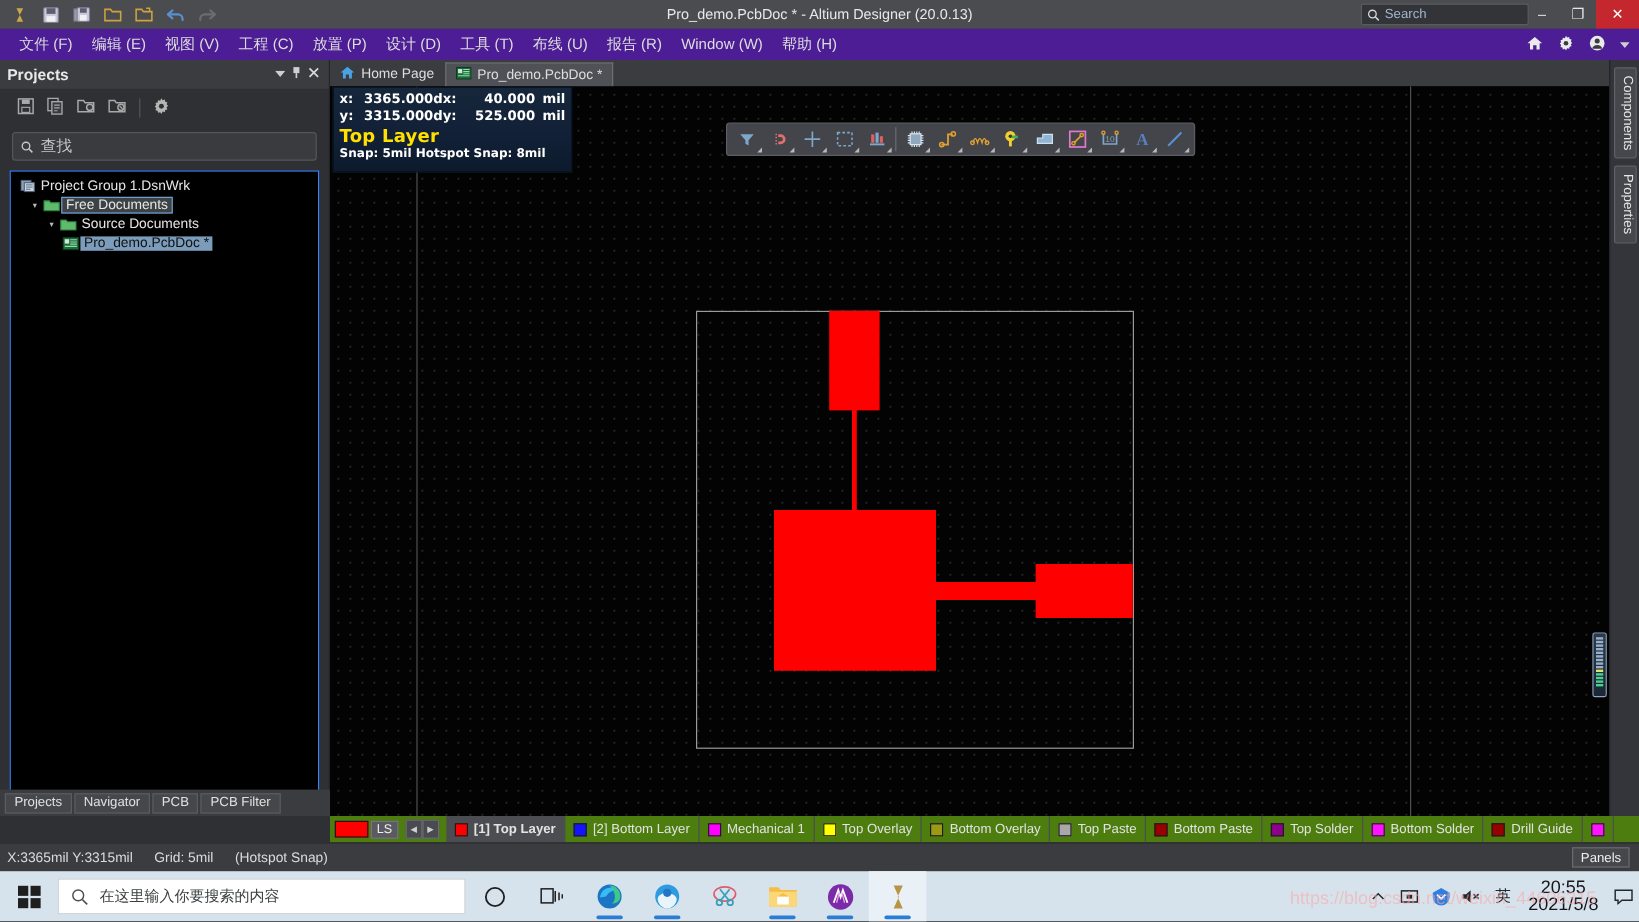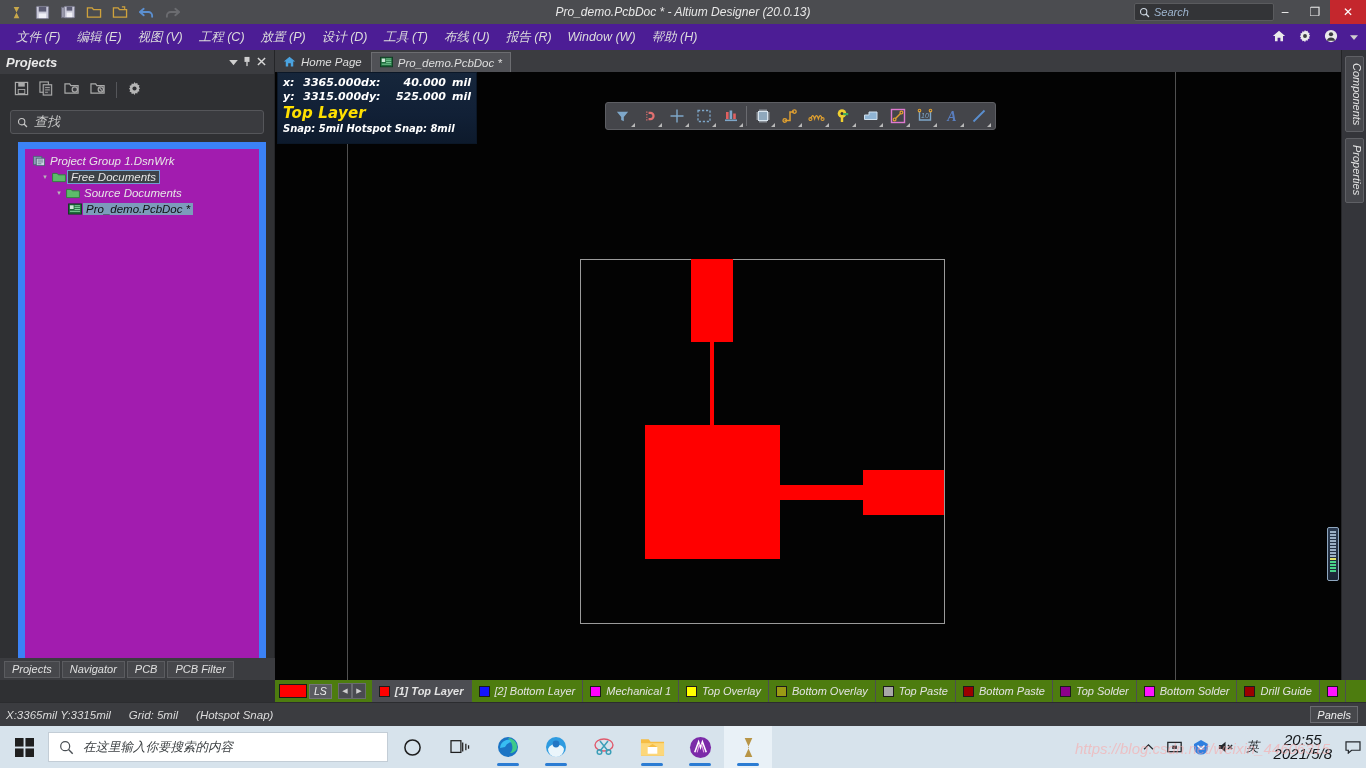--- a/index.html
+++ b/index.html
@@ -4,21 +4,21 @@
 <style>
   * { box-sizing: border-box; margin:0; padding:0; }
   html,body { width:1366px; height:768px; overflow:hidden; }
   body {
     font-family: "Liberation Sans", "DejaVu Sans", sans-serif;
     font-size: 12px;
     background:#2f3033;
     color:#d6d6d6;
     -webkit-font-smoothing: antialiased;
   }
-  #app { position:relative; width:1248px; height:768px;font-style:italic; }
+  #app { position:relative; width:1248px; height:768px; }
 
   
   .titlebar{
     position:absolute; left:0; top:0; width:1366px; height:24px;
     background:#4b4c50; display:flex; align-items:center;
   }
   .tb-icons{ display:flex; align-items:center; gap:2px; padding-left:4px; }
   .tb-btn{ width:24px;height:22px; display:flex;align-items:center;justify-content:center; }
   .tb-title{
     position:absolute; left:0; right:0; text-align:center;
@@ -53,22 +53,22 @@
   .lp-head .hicon{ width:14px;text-align:center;color:#cfcfcf;font-size:11px;}
   .lp-toolbar{ height:32px; display:flex; align-items:center; gap:10px; padding:0 14px; }
   .lp-sep{ width:1px; height:16px; background:#55565a; }
   .lp-find{
     margin:4px 10px 0 10px; height:24px; background:#3a3b3f;
     border:1px solid #55565a; border-radius:3px;
     display:flex; align-items:center; padding:0 6px; gap:6px;
   }
   .lp-find .ph{ color:#c8c8c8; font-size:13px; }
   .lp-tree{
-    margin:8px 8px 0 18px; height:530px; background:#a21caf;
-    border:7px solid #3b82f6; padding-top:4px; overflow:hidden;
+    margin:8px 8px 0 8px; height:530px; background:#000000;
+    border:1px solid #3b82f6; padding-top:4px; overflow:hidden;
   }
   .tnode{ display:flex; align-items:center; height:16px; font-size:11.5px; white-space:nowrap; }
   .tnode .arrow{ width:12px; text-align:center; font-size:7px; color:#b8b8b8; }
   .tnode .tico{ width:16px; display:flex; align-items:center; justify-content:center; }
   .tnode .tlbl{ padding:0 3px; color:#e6e6e6; }
   .tnode.sel-outline .tlbl{ border:1px solid #6f9fd0; background:#3d4247; }
   .tnode.sel-fill .tlbl{ background:#7c9cbb; color:#101010; }
   .lp-tabs{
     position:absolute; bottom:0; left:0; width:275px; height:22px;
     background:#3b3c40; display:flex; align-items:center; padding-left:4px; gap:2px;

